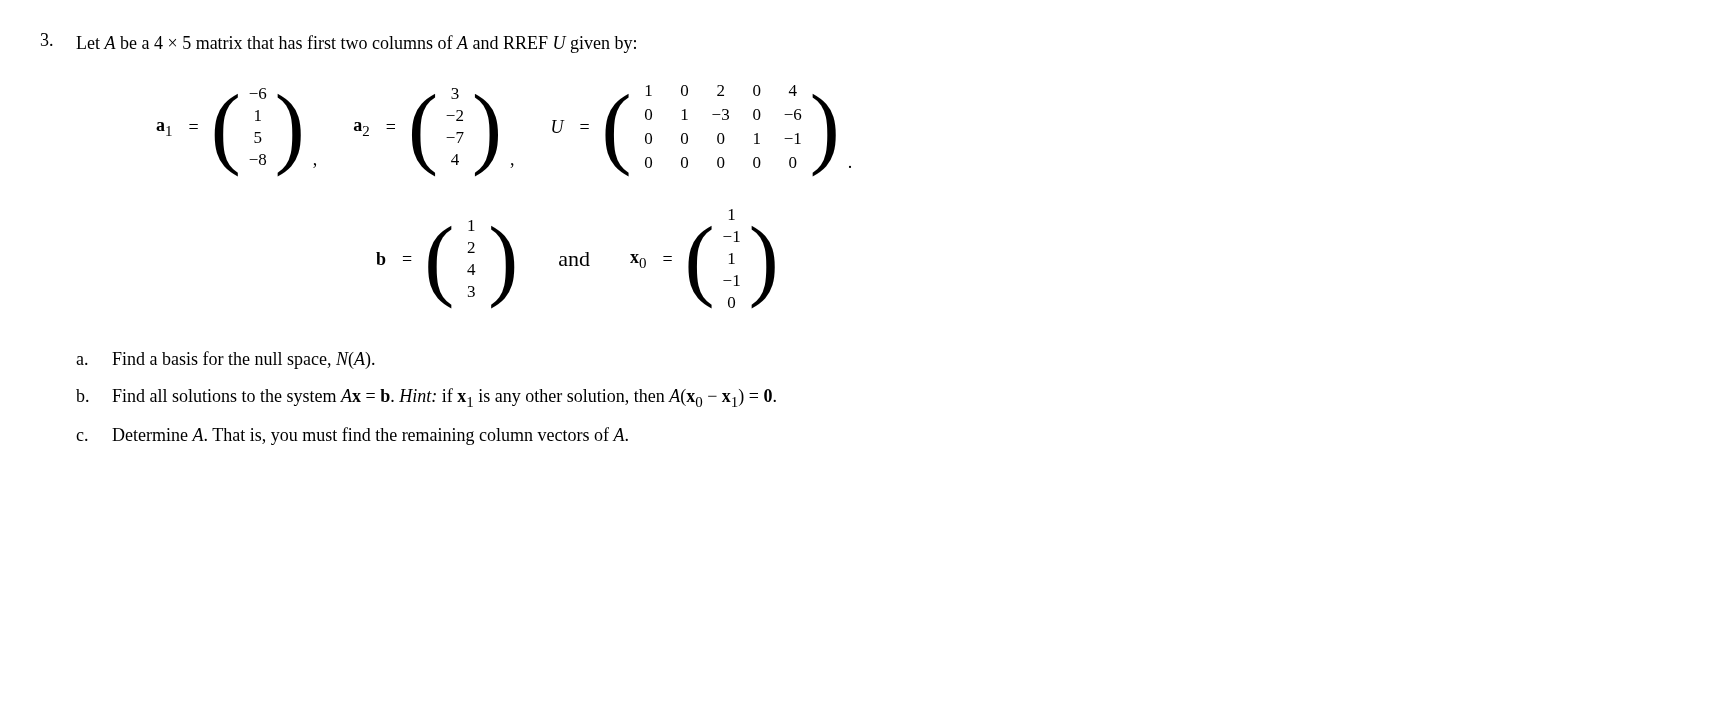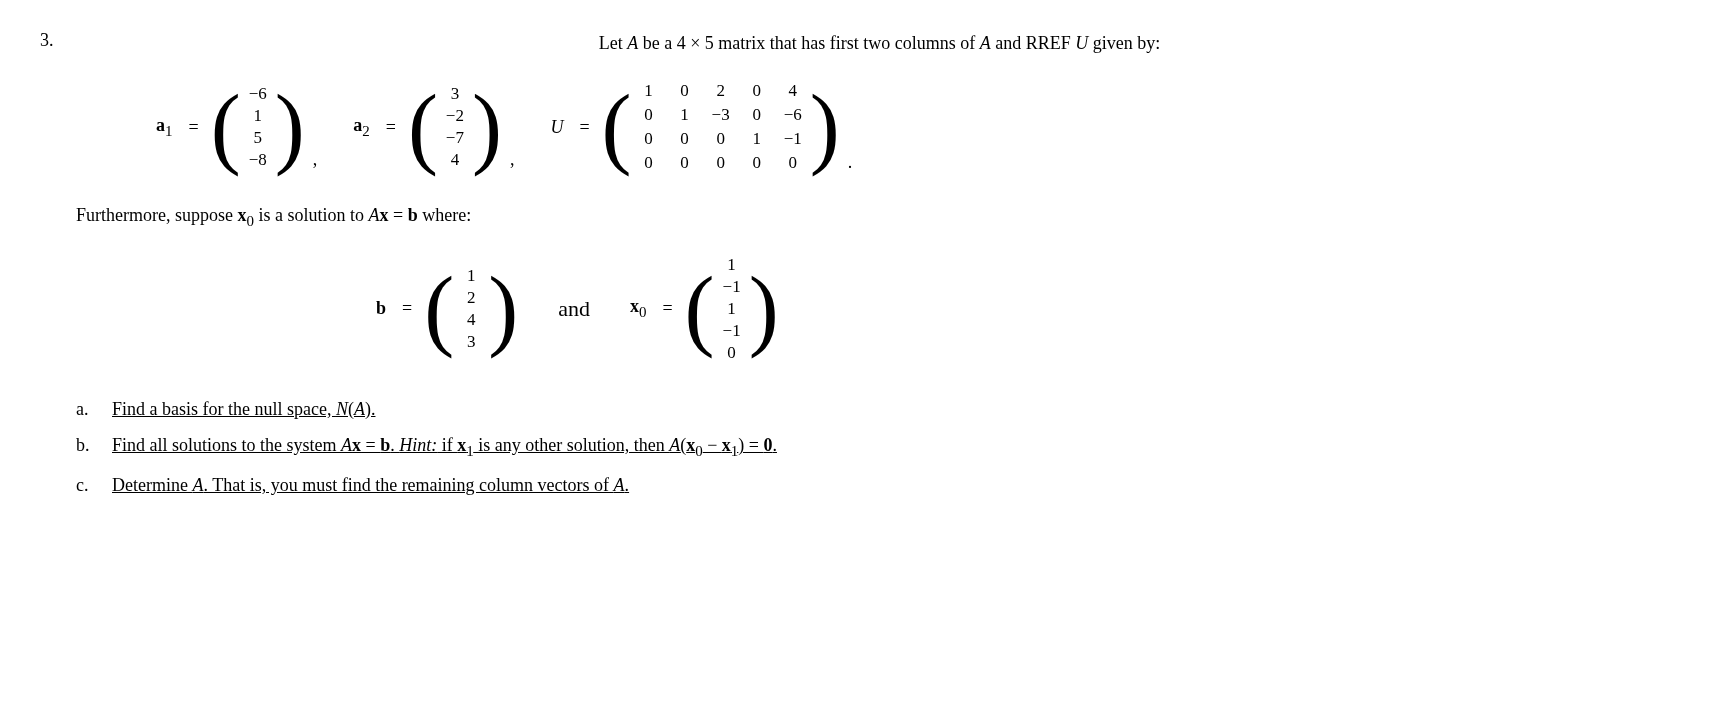--- a/index.html
+++ b/index.html
@@ -23,21 +23,20 @@
       min-width: 24px;
     }
     .problem-content {
       flex: 1;
     }
 
     .intro-line {
       font-size: 18px;
       margin-bottom: 20px;
       line-height: 1.5;
-      text-align: center;
     }
 
     
     .matrices-row {
       display: flex;
       align-items: center;
       gap: 36px;
       margin-bottom: 24px;
       padding-left: 80px;
     }
@@ -129,21 +128,20 @@
     }
     .sub-item {
       display: flex;
       gap: 16px;
     }
     .sub-letter {
       min-width: 20px;
     }
     .sub-text {
       flex: 1;
-      text-decoration: underline;
     }
     .italic { font-style: italic; }
   </style>
 </head>
 <body>
 
 <div class="problem">
   <div class="problem-number">3.</div>
   <div class="problem-content">
 
@@ -221,23 +219,20 @@
             <div class="cell">0</div>
             <div class="cell">0</div>
             <div class="cell">0</div>
           </div>
           <span class="matrix-paren-right">)</span>
         </div>
         <span style="font-size:18px; align-self:flex-end; margin-bottom:4px;">.</span>
       </div>
     </div>
 
-    <div class="furthermore-line">
-      Furthermore, suppose <b>x</b><sub>0</sub> is a solution to <span class="italic">A</span><b>x</b> = <b>b</b> where:
-    </div>
 
     <div class="bx0-row">
 
       <div class="matrix-expr">
         <span class="matrix-label"><b>b</b></span>
         <span class="eq-sign">=</span>
         <div class="matrix-wrapper">
           <span class="matrix-paren-left">(</span>
           <div class="matrix-grid cols1">
             <div class="cell">1</div>

